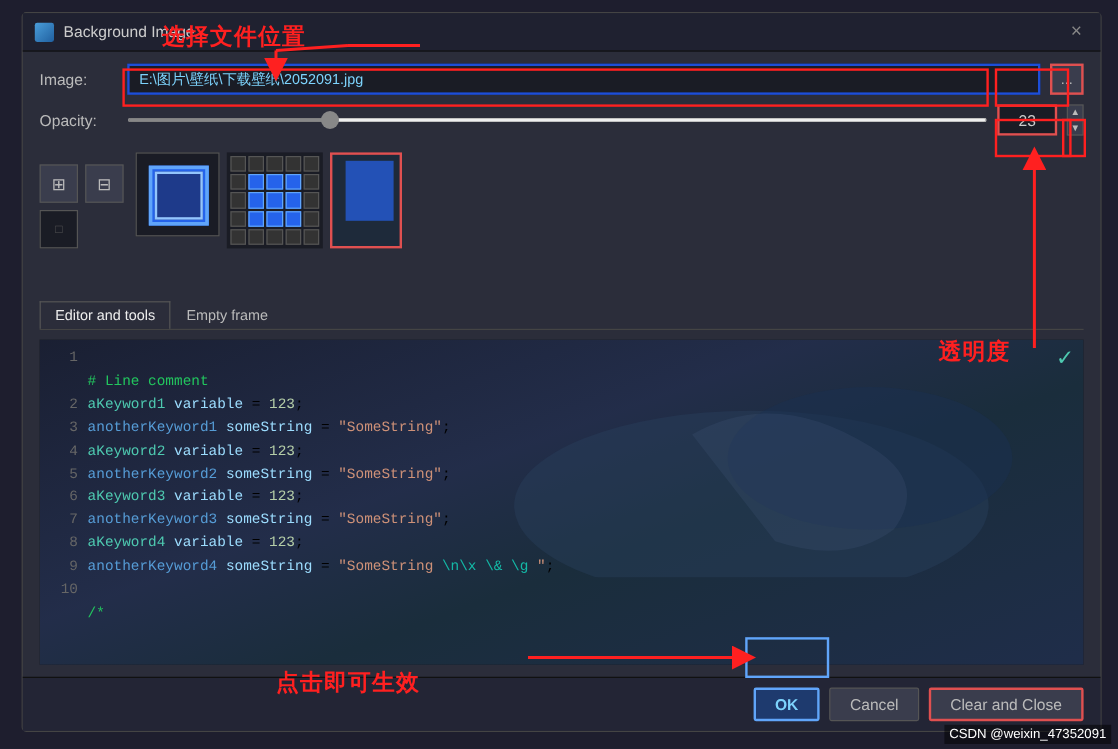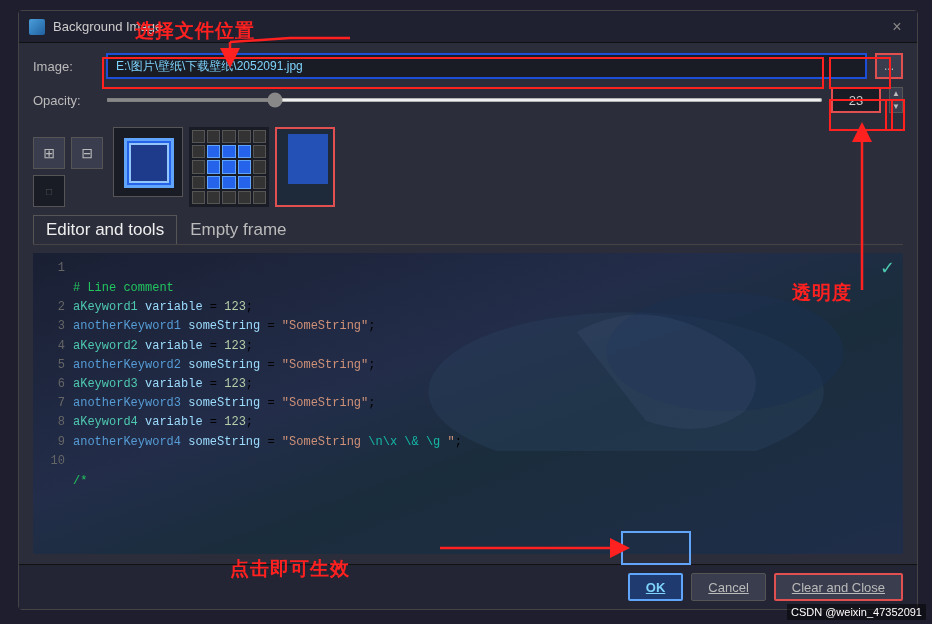--- a/index.html
+++ b/index.html
@@ -267,25 +267,26 @@
     }
 
     
     .tabs-row {
       display: flex;
       gap: 0;
       border-bottom: 1px solid #444;
     }
     .tab {
       padding: 4px 12px;
-      font-size: 17px;
+      font-size: 12px;
       color: #bbb;
       cursor: pointer;
       border: 1px solid transparent;
       border-bottom: none;
+      margin-top: 36px;
     }
     .tab.active {
       background: #2b2d3a;
       border-color: #555;
       color: #eee;
     }
 
     
     .code-area {
       flex: 1;
@@ -352,21 +353,20 @@
       background: #232535;
       border-top: 1px solid #111;
       flex-shrink: 0;
     }
     .btn {
       height: 28px;
       padding: 0 16px;
       font-size: 13px;
       cursor: pointer;
       border-radius: 2px;
-      text-decoration: underline;
     }
     .btn-ok {
       background: #1e3a6e;
       border: 2px solid #60a5fa;
       color: #7dd3fc;
       font-weight: bold;
     }
     .btn-cancel {
       background: #3a3d4d;
       border: 1px solid #555;
@@ -573,21 +573,21 @@
       </marker>
     </defs>
 
     <rect x="103" y="58" width="720" height="30" fill="none" stroke="#ff2020" stroke-width="2"></rect>
 
     <line x1="230" y1="42" x2="230" y2="58" stroke="#ff2020" stroke-width="2.5" marker-end="url(#arrowhead1)"></line>
     <line x1="350" y1="38" x2="290" y2="38" stroke="#ff2020" stroke-width="2.5"></line>
     <line x1="290" y1="38" x2="230" y2="42" stroke="#ff2020" stroke-width="2.5"></line>
   </svg>
 
-  <span class="ann-text" style="top:280px; right:80px;margin-left:40px;">透明度</span>
+  <span class="ann-text" style="top:280px; right:90px;margin-left:40px;">透明度</span>
 
   <svg class="ann-svg" style="top:0;left:0;width:932px;height:400px;">
     <defs>
       <marker id="arrowhead2" markerWidth="8" markerHeight="8" refX="4" refY="4" orient="auto">
         <path d="M0,0 L8,4 L0,8 Z" fill="#ff2020"></path>
       </marker>
     </defs>
 
     <rect x="830" y="100" width="62" height="30" fill="none" stroke="#ff2020" stroke-width="2"></rect>
     <rect x="886" y="100" width="18" height="30" fill="none" stroke="#ff2020" stroke-width="2"></rect>

